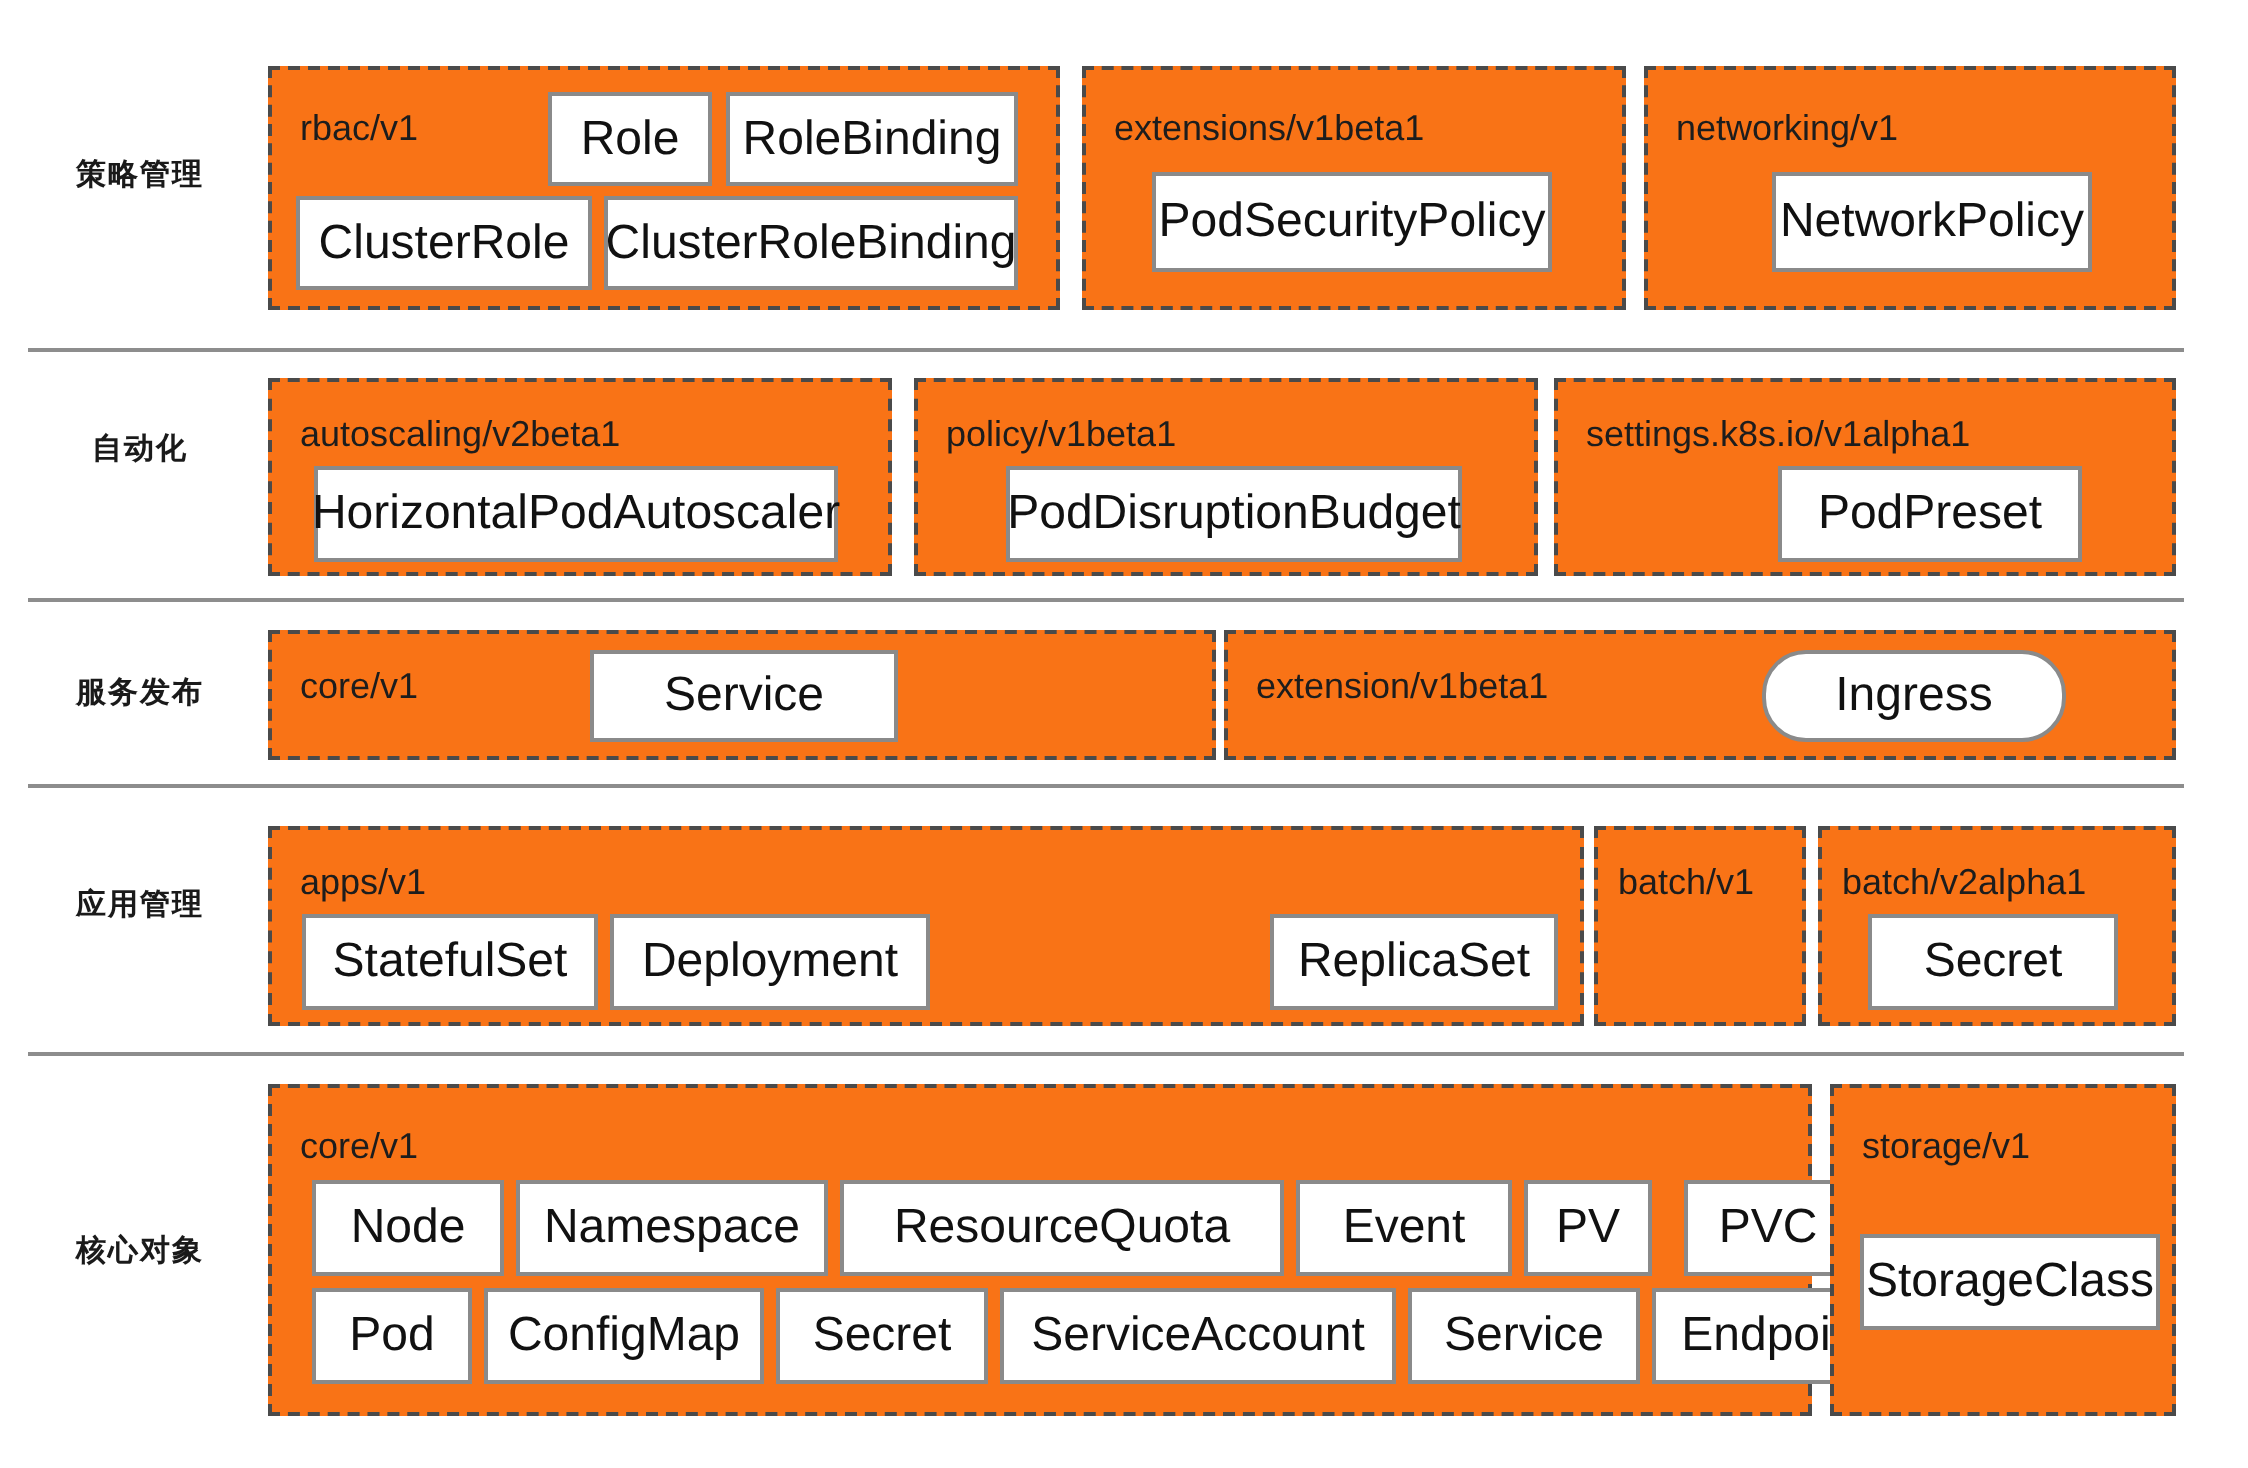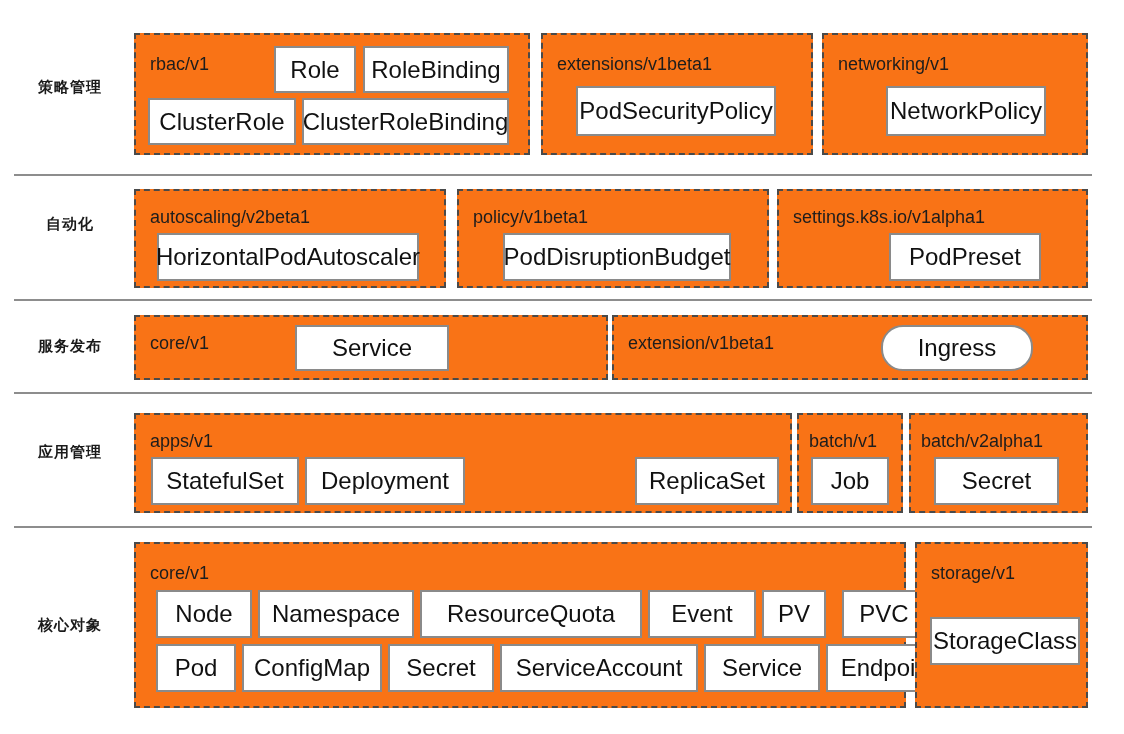--- a/index.html
+++ b/index.html
@@ -146,21 +146,20 @@
 
     <div class="group" style="left:134px; top:413px; width:658px; height:100px;">
       <div class="group-title" style="left:14px; top:17px;">apps/v1</div>
       <div class="kind" style="left:15px; top:42px; width:148px; height:48px;">StatefulSet</div>
       <div class="kind" style="left:169px; top:42px; width:160px; height:48px;">Deployment</div>
       <div class="kind" style="left:499px; top:42px; width:144px; height:48px;">ReplicaSet</div>
     </div>
 
     <div class="group" style="left:797px; top:413px; width:106px; height:100px;">
       <div class="group-title" style="left:10px; top:17px;">batch/v1</div>
-      <div class="kind" style="left:12px; top:42px; width:78px; height:48px;">Job</div>
     </div>
 
     <div class="group" style="left:909px; top:413px; width:179px; height:100px;">
       <div class="group-title" style="left:10px; top:17px;">batch/v2alpha1</div>
       <div class="kind" style="left:23px; top:42px; width:125px; height:48px;">Secret</div>
     </div>
 
     <div class="row-divider" style="top:526px;"></div>
   </div>
 

